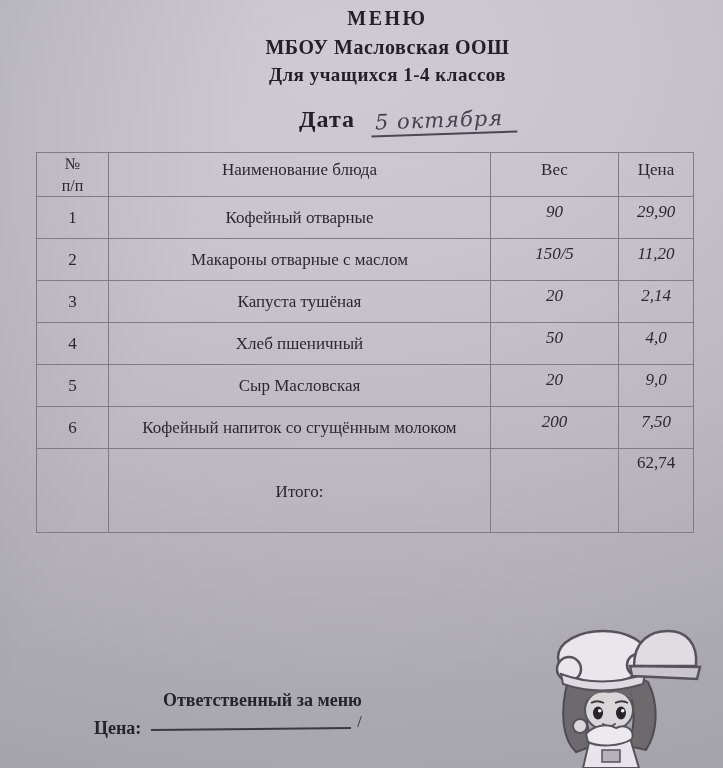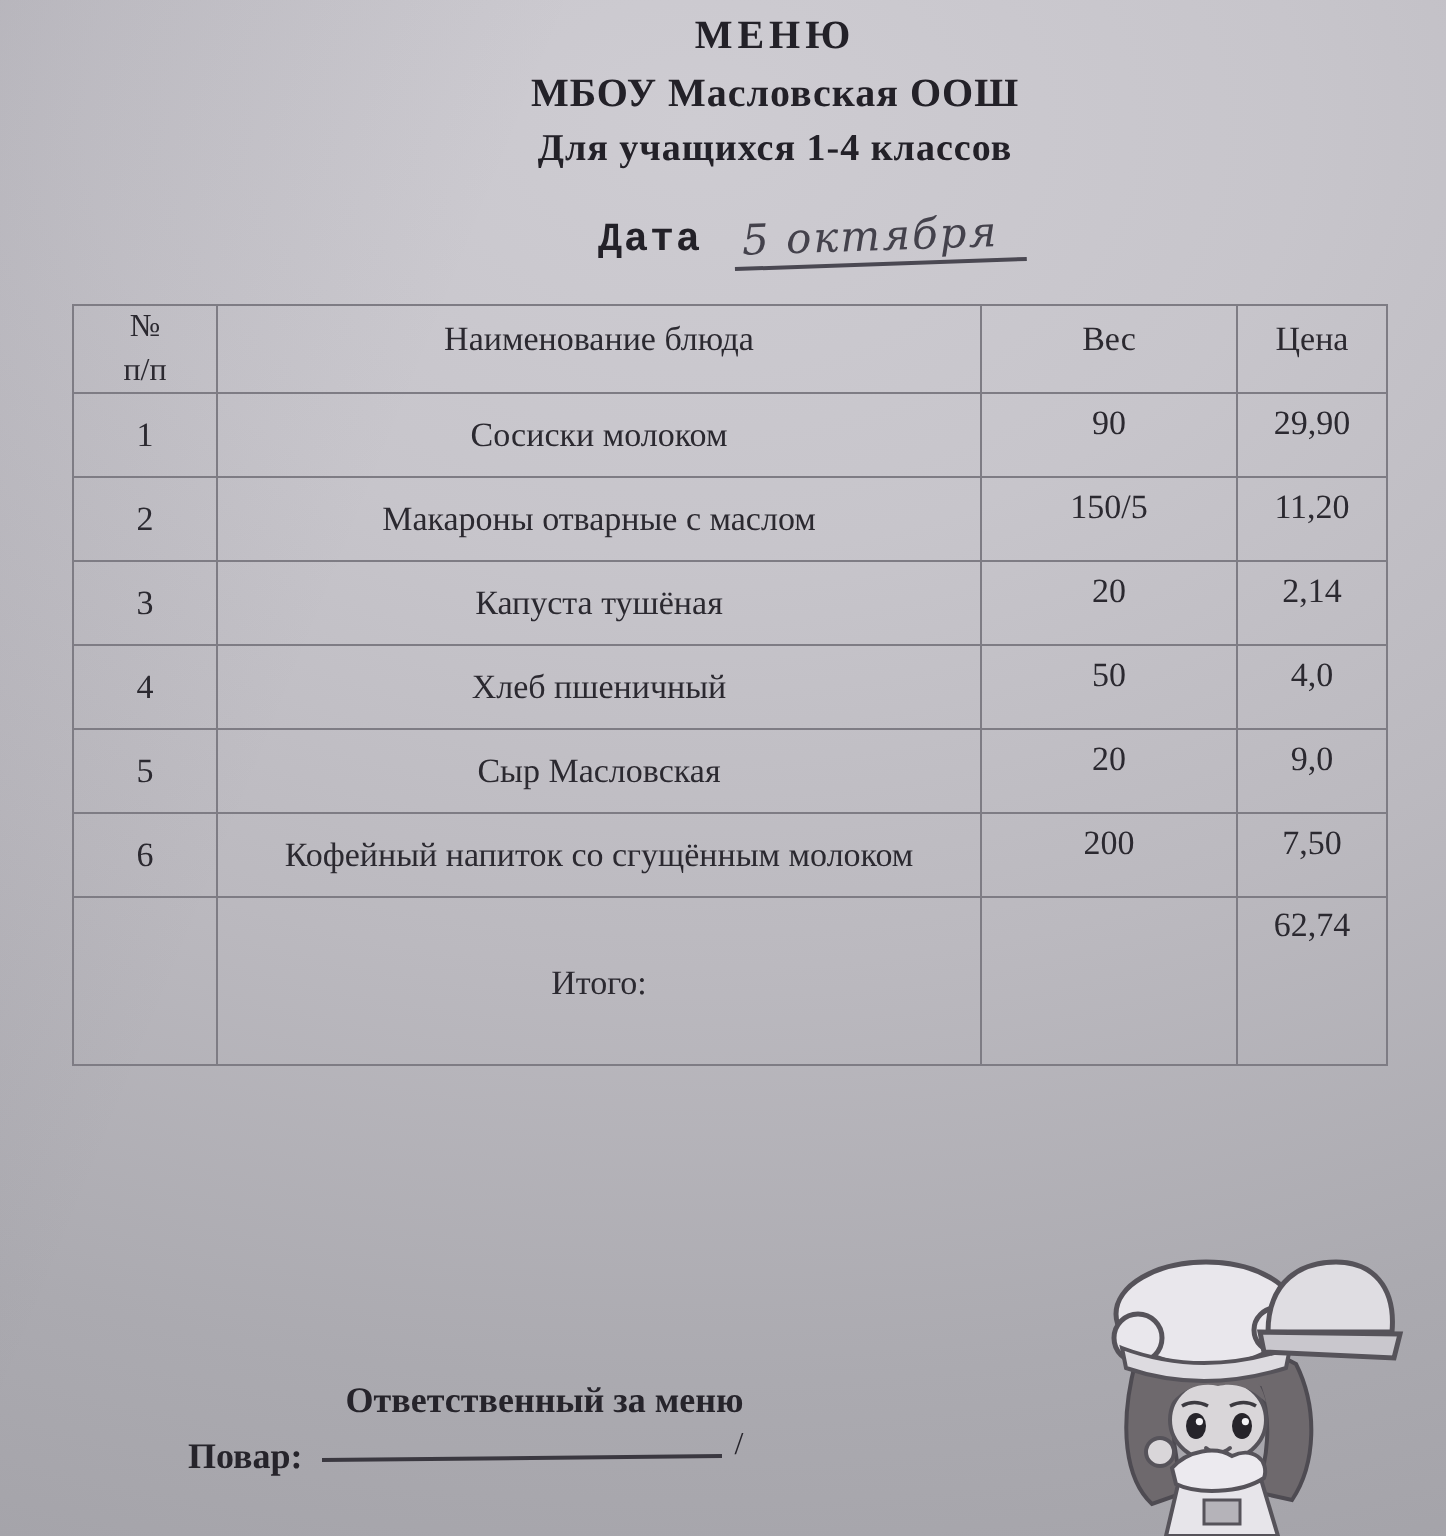--- a/index.html
+++ b/index.html
@@ -22,21 +22,21 @@
     position: absolute; top: 7px; left: 0; width: 723px;
     text-align: center; transform: translateX(26px);
     font-weight: bold; color: #232128;
   }
   .doc-header .line1 { font-size: 20px; letter-spacing: 2.5px; }
   .doc-header .line2 { font-size: 20px; margin-top: 6px; letter-spacing: 0.5px; }
   .doc-header .line3 { font-size: 19px; margin-top: 5px; letter-spacing: 0.5px; }
 
   
   .date-line { position: absolute; left: 299px; top: 106px; white-space: nowrap; }
-  .date-label { font-weight: bold; font-size: 20px; color: #232128; letter-spacing: 1px; font-family: Liberation Mono, monospace; }
+  .date-label { font-weight: bold; font-size: 24px; color: #232128; letter-spacing: 1px; }
   .date-value {
     display: inline-block; margin-left: 12px;
     font-family: "DejaVu Serif", serif; font-style: italic;
     font-size: 21px; letter-spacing: 1px; color: #44424c;
     border-bottom: 2px solid #4a4852;
     padding: 0 14px 1px 4px;
     transform: rotate(-2deg);
   }
 
   
@@ -51,21 +51,21 @@
   }
   .menu { border: 1.5px solid #75737b; }
   .menu thead tr { height: 44px; }
   .menu th { font-weight: normal; }
   .menu th.h-num { white-space: pre-line; line-height: 1.35; font-size: 16px; vertical-align: middle; }
   .menu th.h-dish, .menu th.h-weight, .menu th.h-price { vertical-align: top; padding-top: 7px; }
   tr.section-row { height: 33px; }
   tr.section-row td { font-weight: bold; font-size: 18px; vertical-align: middle; color: #232128; }
   tr.item-row { height: 42px; }
   td.i-num, td.i-dish { vertical-align: middle; }
-  td.i-weight, td.i-price { vertical-align: top; padding-top: 5px; }
+  td.i-weight, td.i-price { vertical-align: top; padding-top: 5px; font-style: italic; }
   tr.total-row { height: 84px; }
   td.t-label { vertical-align: bottom; padding-bottom: 30px; }
   td.t-value { vertical-align: top; padding-top: 4px; }
 
   
   .footer {
     position: absolute; left: 94px; top: 690px;
     font-weight: bold; font-size: 18px; color: #26242b; white-space: nowrap; text-align: right;
   }
   .cook-line { margin-top: 7px; }
@@ -110,21 +110,21 @@
         <th class="h-num">№
 п/п</th>
         <th class="h-dish">Наименование блюда</th>
         <th class="h-weight">Вес</th>
         <th class="h-price">Цена</th>
       </tr>
     </thead>
     <tbody>
       <tr class="item-row">
         <td class="i-num">1</td>
-        <td class="i-dish">Сосиски молоком</td>
+        <td class="i-dish">Кофейный отварные</td>
         <td class="i-weight">90</td>
         <td class="i-price">29,90</td>
       </tr>
       <tr class="item-row">
         <td class="i-num">2</td>
         <td class="i-dish">Макароны отварные с маслом</td>
         <td class="i-weight">150/5</td>
         <td class="i-price">11,20</td>
       </tr>
       <tr class="item-row">
@@ -156,21 +156,21 @@
         <td class="t-label">Итого:</td>
         <td></td>
         <td class="t-value">62,74</td>
       </tr>
     </tbody>
   </table>
 
   <div class="footer">
     <div>Ответственный за меню</div>
     <div class="cook-line">
-      <span>Повар:</span><span class="sig-line"></span><span class="sig-slash">/</span>
+      <span>Цена:</span><span class="sig-line"></span><span class="sig-slash">/</span>
     </div>
   </div>
 
   <svg class="chef" width="158" height="146" viewBox="0 0 158 146" aria-hidden="true">
 
     <path d="M88,50 C68,64 46,86 34,104" fill="none" stroke="#56535a" stroke-width="5" stroke-linecap="round"></path>
 
     <path d="M22,58 C13,92 17,118 30,130 L47,124 C38,100 40,82 46,70 L84,72 C90,88 88,108 82,124 L100,128 C112,110 113,82 102,60 C78,46 44,48 22,58 Z" fill="#6e696d" stroke="#4e4b52" stroke-width="2"></path>
 
     <ellipse cx="63" cy="88" rx="24" ry="21" fill="#d9d6d9" stroke="#56535a" stroke-width="2"></ellipse>

